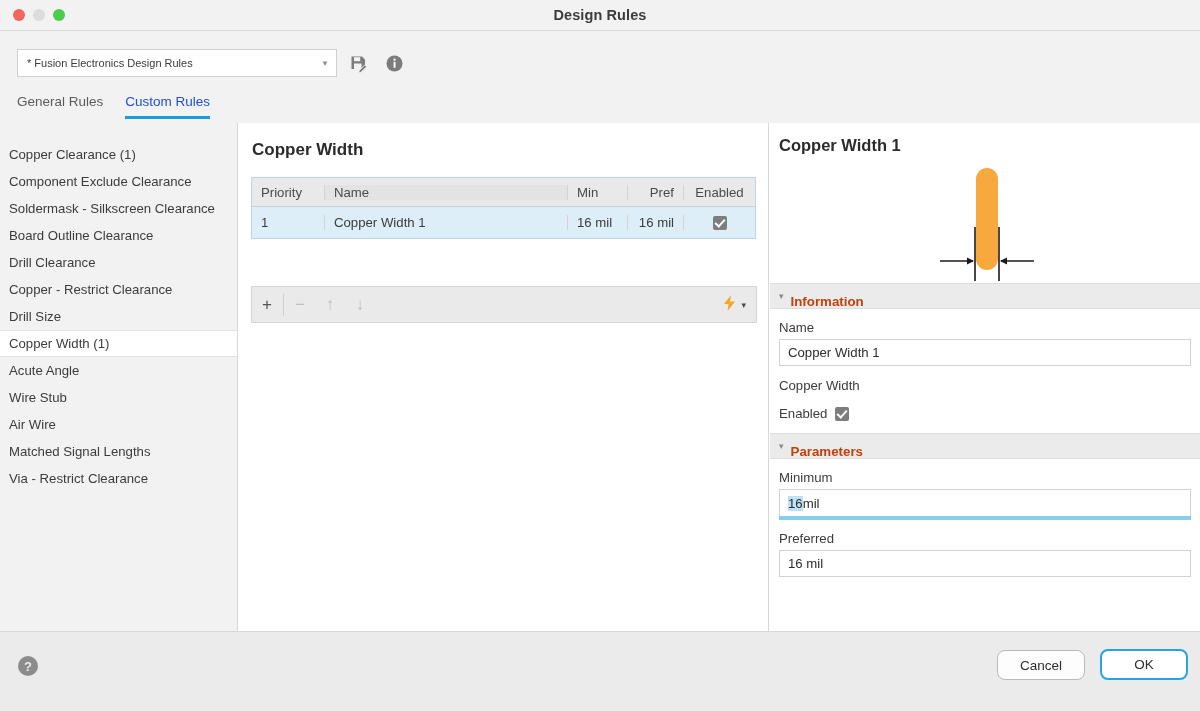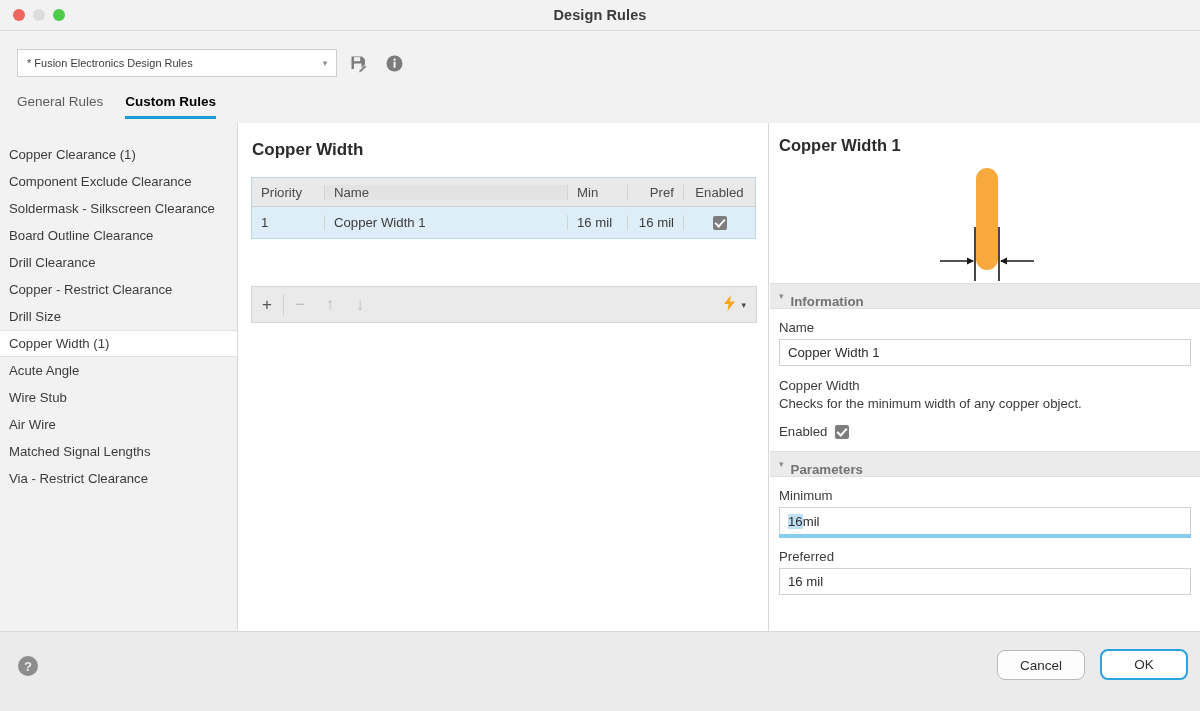--- a/index.html
+++ b/index.html
@@ -53,21 +53,21 @@
   }
   .hdr-icon.save { left: 348px; }
   .hdr-icon.info { left: 384px; }
 
   
   .tabs { position: absolute; left: 17px; top: 63px; display: flex; gap: 22px; }
   .tab {
     font-size: 13.5px; color: #5b5b5b; padding-bottom: 7px;
     border-bottom: 3px solid transparent; cursor: default;
   }
-  .tab.active { color: #000000; font-weight: bold; border-bottom-color: #1b9bd8; text-align: center; }
+  .tab.active { color: #1d4ed8; font-weight: normal; border-bottom-color: #1b9bd8; text-align: center; }
 
   
   .body {
     position: absolute; left: 0; top: 123px; width: 1200px; height: 508px;
   }
   
   .sidebar {
     position: absolute; left: 0; top: 0; width: 238px; height: 508px;
     background: #f2f2f2; border-right: 1px solid #d8d8d8;
     padding-top: 18px;
@@ -145,21 +145,21 @@
     font-size: 16.5px; font-weight: bold; color: #2b2b2b;
     margin: 13px 0 0 9px;
   }
   .diagram { position: relative; height: 120px; margin-top: 8px; }
   .section-hd {
     height: 26px; background: #ebebeb; border-top: 1px solid #dedede;
     border-bottom: 1px solid #dedede; display: flex; align-items: center;
     padding-left: 9px; gap: 7px;
   }
   .caret { color: #8a8a8a; font-size: 9px; }
-  .section-hd span.lbl { font-size: 13.3px; font-weight: bold; color: #737373; margin-top: 11px; }
+  .section-hd span.lbl { font-size: 13.3px; font-weight: bold; color: #c2410c; margin-top: 11px; }
   .fld-label {
     font-size: 13.2px; color: #3c3c3c; margin: 11px 0 4px 9px;
   }
   .fld {
     margin: 0 9px; height: 27px; border: 1px solid #d2d2d2; background: #fff;
     display: flex; align-items: center; padding-left: 8px;
     font-size: 13.2px; color: #2d2d2d;
   }
   .fld.focused { border-color: #d2d2d2; border-bottom: none; position: relative; }
   .fld-underline { margin: 0 9px; height: 4px; background: #86cdee; }
@@ -308,21 +308,20 @@
       <div class="section-hd">
         <span class="caret">▾</span>
         <span class="lbl">Information</span>
       </div>
       <div class="fld-label">Name</div>
       <div class="fld">
         <span>Copper Width 1</span>
       </div>
       <div class="desc">
         <div>Copper Width</div>
-        <div>Checks for the minimum width of any copper object.</div>
       </div>
       <div class="enabled-row">
         <span>Enabled</span>
         <span class="chk"></span>
       </div>
 
       <div class="section-hd">
         <span class="caret">▾</span>
         <span class="lbl">Parameters</span>
       </div>

